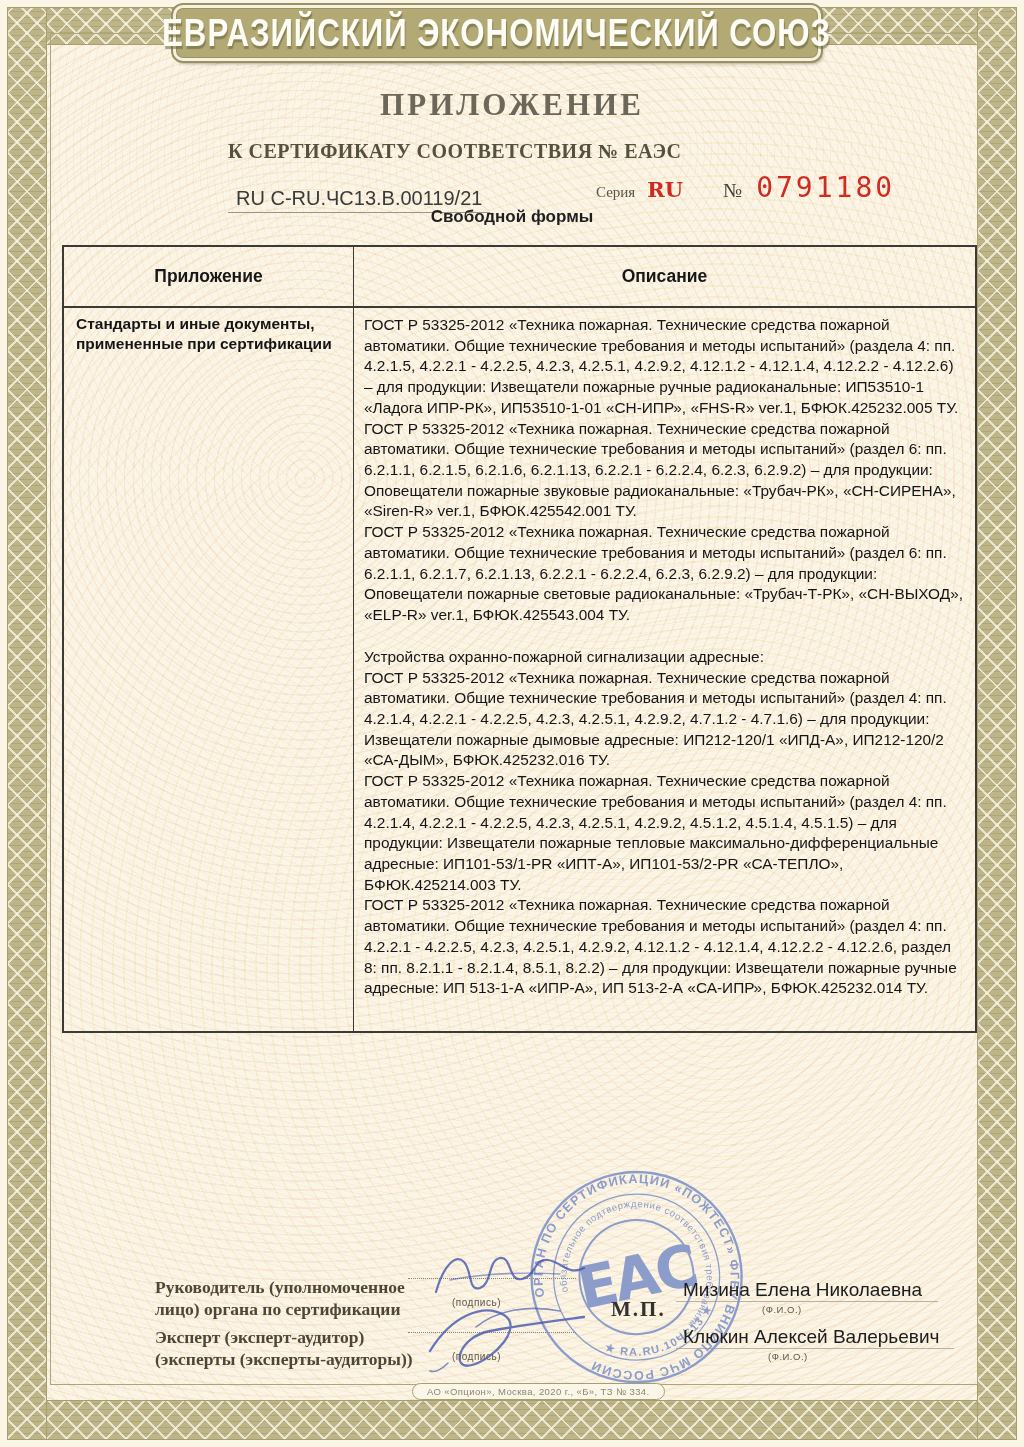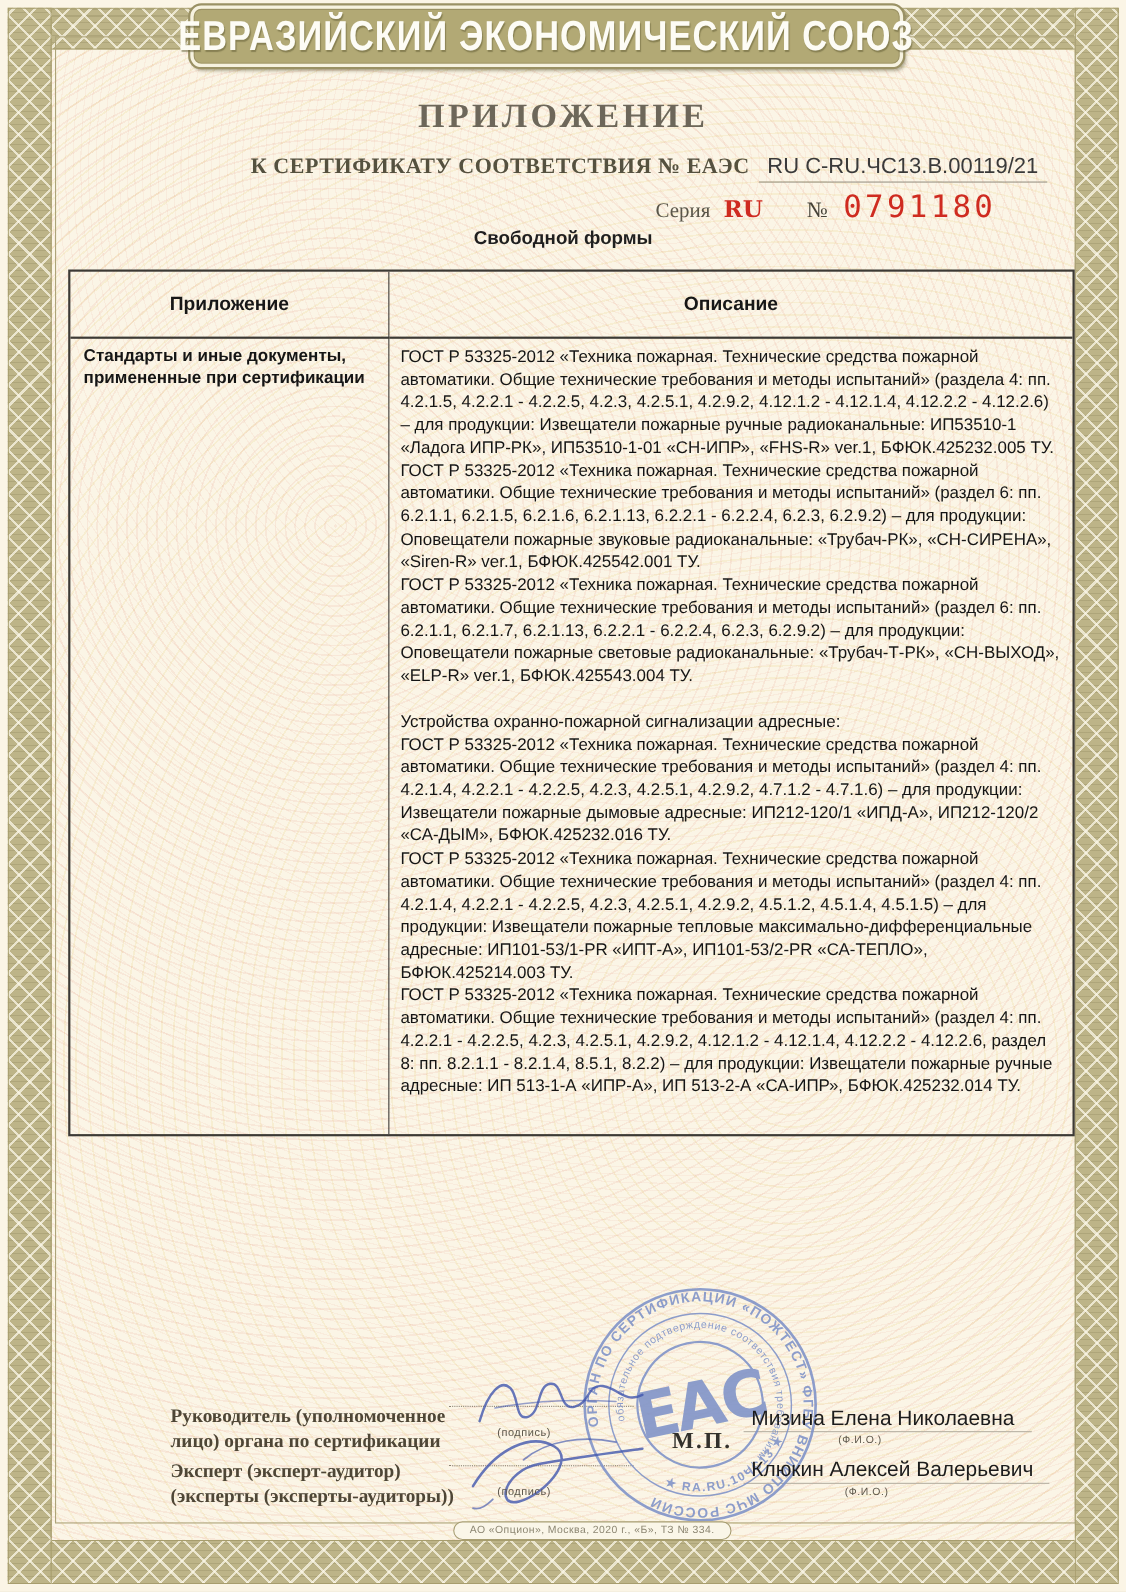--- a/index.html
+++ b/index.html
@@ -23,25 +23,25 @@
   .inner-frame{position:absolute;left:50px;right:46px;top:33px;bottom:62px;border:1.5px solid #ada479;z-index:1;pointer-events:none;}
 
   .banner{position:absolute;left:173px;top:5px;width:642px;height:50px;z-index:3;background:#b2a975;
     border:3px solid #f6f2df;border-radius:10px;display:flex;align-items:center;justify-content:center;
     box-shadow:0 0 0 2px #9a9164, inset 0 0 0 1px #9a9164, 2px 3px 3px rgba(90,85,50,.45);}
   .banner-text{color:#fdfcf5;font-weight:bold;font-size:34px;letter-spacing:1px;white-space:nowrap;
     transform:scale(.92,1.12);text-shadow:1px 2px 1px rgba(100,95,55,.55);}
 
   .doc-title{position:absolute;top:87px;left:0;right:0;text-align:center;z-index:2;
     font-family:"Liberation Serif",serif;font-weight:600;font-size:31px;letter-spacing:3px;color:#6d675a;}
-  .subtitle{position:absolute;top:140px;left:228px;z-index:2;display:flex;align-items:baseline;gap:8px;}
+  .subtitle{position:absolute;top:140px;left:228px;z-index:2;display:flex;align-items:baseline;gap:24px;flex-direction:column;}
   .subtitle-prefix{font-family:"Liberation Serif",serif;font-weight:700;font-size:20px;color:#55513f;letter-spacing:.5px;}
   .cert-number{font-size:20px;color:#3a3a3a;border-bottom:1.5px solid #9b9587;padding:0 8px 2px 8px;}
   .series-row{position:absolute;top:171px;left:596px;z-index:2;display:flex;align-items:baseline;}
-  .series-label{font-family:"Liberation Serif",serif;font-size:19px;color:#5a5649;}
+  .series-label{font-family:"Liberation Serif",serif;font-size:15px;color:#5a5649;}
   .series-value{font-family:"DejaVu Serif",serif;font-weight:bold;font-size:21px;color:#cf2b20;margin-left:12px;text-align:right;}
   .number-sign{font-family:"Liberation Serif",serif;font-size:20px;color:#454237;margin-left:40px;}
   .number-value{font-family:"DejaVu Sans Mono",monospace;font-size:28px;color:#cf2b20;letter-spacing:3px;margin-left:14px;}
   .form-type{position:absolute;top:207px;left:0;right:0;text-align:center;z-index:2;font-weight:bold;font-size:17px;color:#1f1f1f;}
 
   .doc-table{position:absolute;left:62px;top:245px;width:915px;min-height:756px;z-index:2;
     border:2px solid #3c3a35;display:grid;grid-template-columns:290px 1fr;box-sizing:border-box;}
   .th{border-bottom:2px solid #3c3a35;padding:19px 8px;text-align:center;font-weight:bold;font-size:17.5px;color:#171717;}
   .th.left,.td.left{border-right:1.5px solid #3c3a35;}
   .td.left{padding:6px 12px;font-weight:bold;font-size:15.5px;line-height:1.3;color:#151515;}

